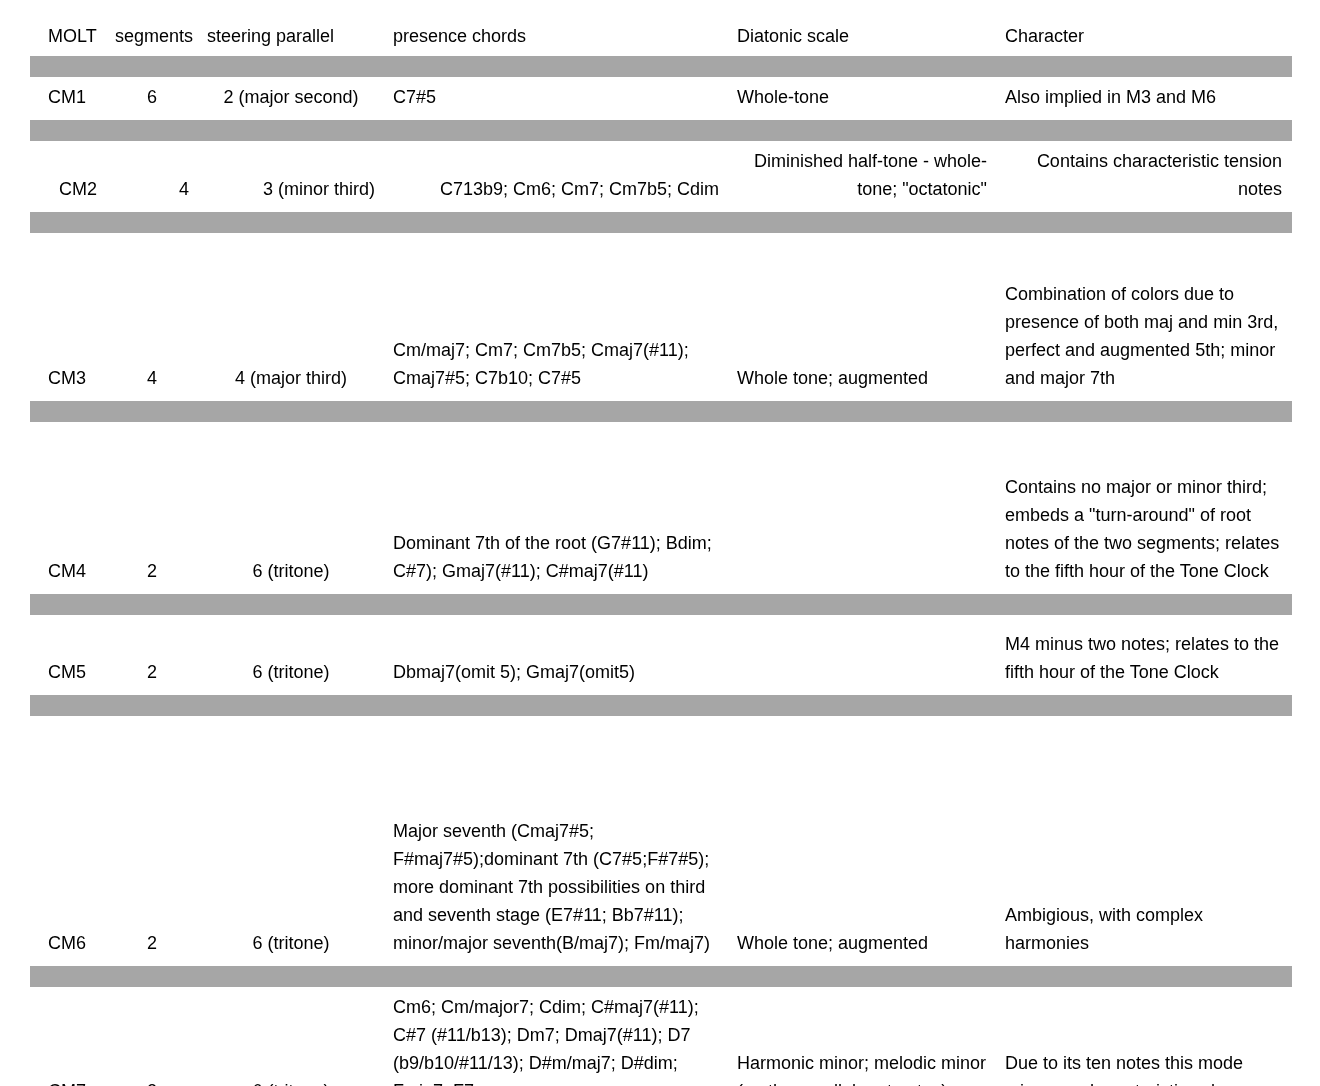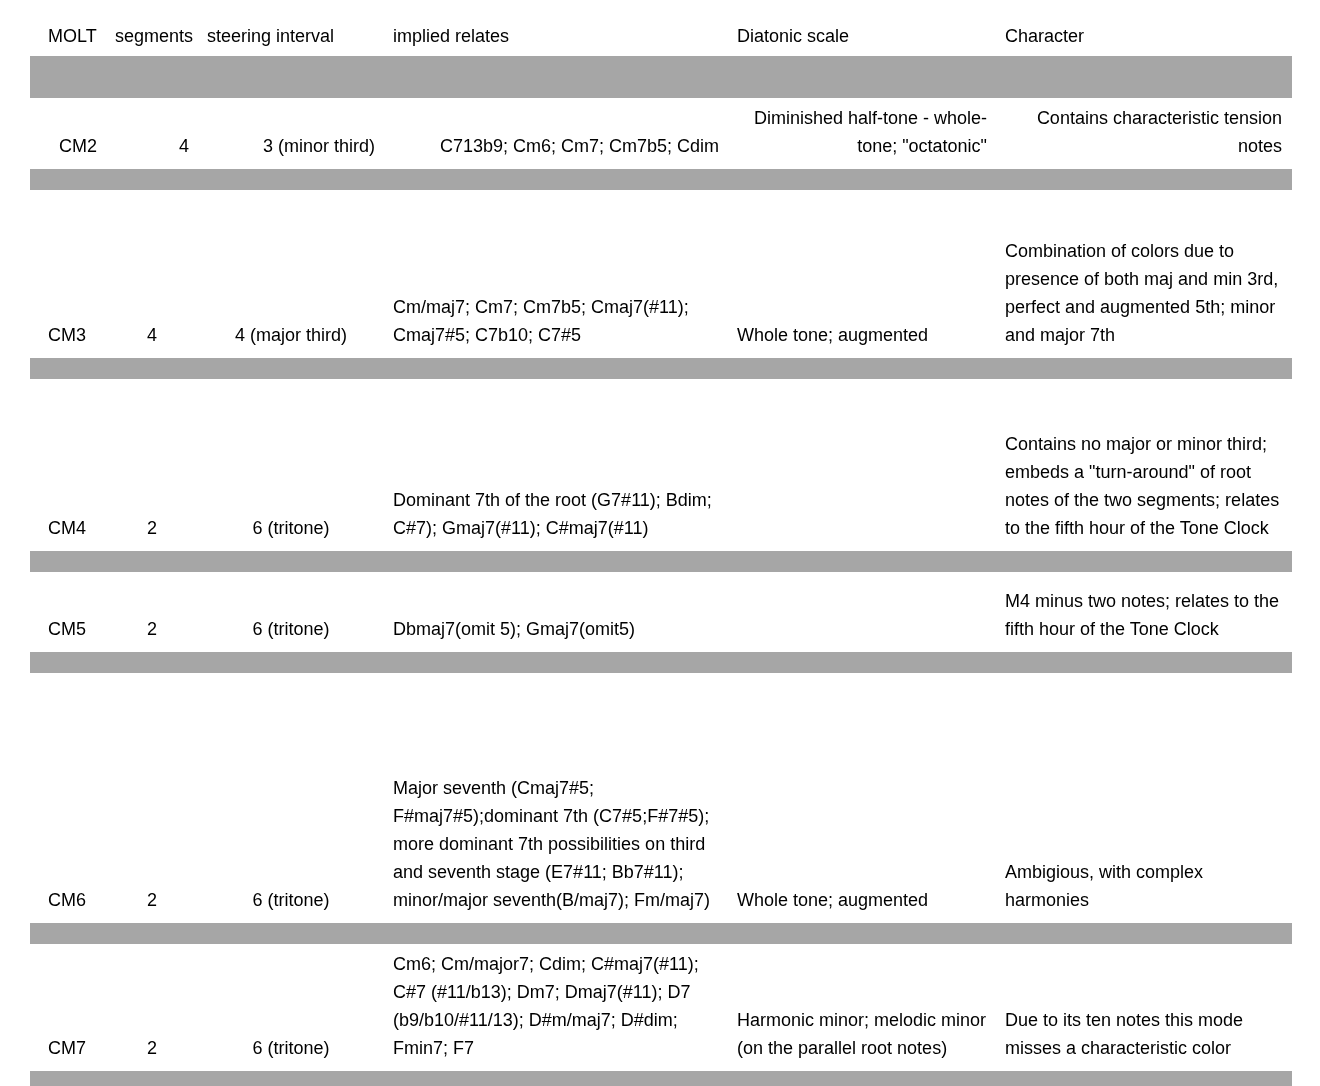--- a/index.html
+++ b/index.html
@@ -58,31 +58,39 @@
         <col class="c-segments">
         <col class="c-steering">
       <col class="c-chords">
         <col class="c-scale">
         <col class="c-character">
     </colgroup>
     <thead>
       <tr class="head">
         <th class="molt">MOLT</th>
         <th>segments</th>
-        <th>steering interval</th>
-        <th>implied relates</th>
+        <th>steering parallel</th>
+        <th>presence chords</th>
         <th>Diatonic scale</th>
         <th>Character</th>
       </tr>
     </thead>
     <tbody>
       <tr class="sep">
           <td colspan="6"></td>
         </tr>
 
+      <tr class="r0">
+        <td class="molt">CM1</td>
+        <td class="c">6</td>
+        <td class="c">2 (major second)</td>
+        <td>C7#5</td>
+        <td>Whole-tone</td>
+        <td>Also implied in M3 and M6</td>
+      </tr>
       <tr class="sep">
           <td colspan="6"></td>
         </tr>
 
       <tr class="r1">
         <td class="molt">CM2</td>
         <td class="c">4</td>
         <td class="c">3 (minor third)</td>
         <td>C713b9; Cm6; Cm7; Cm7b5; Cdim</td>
         <td>Diminished half-tone - whole-tone; "octatonic"</td>

